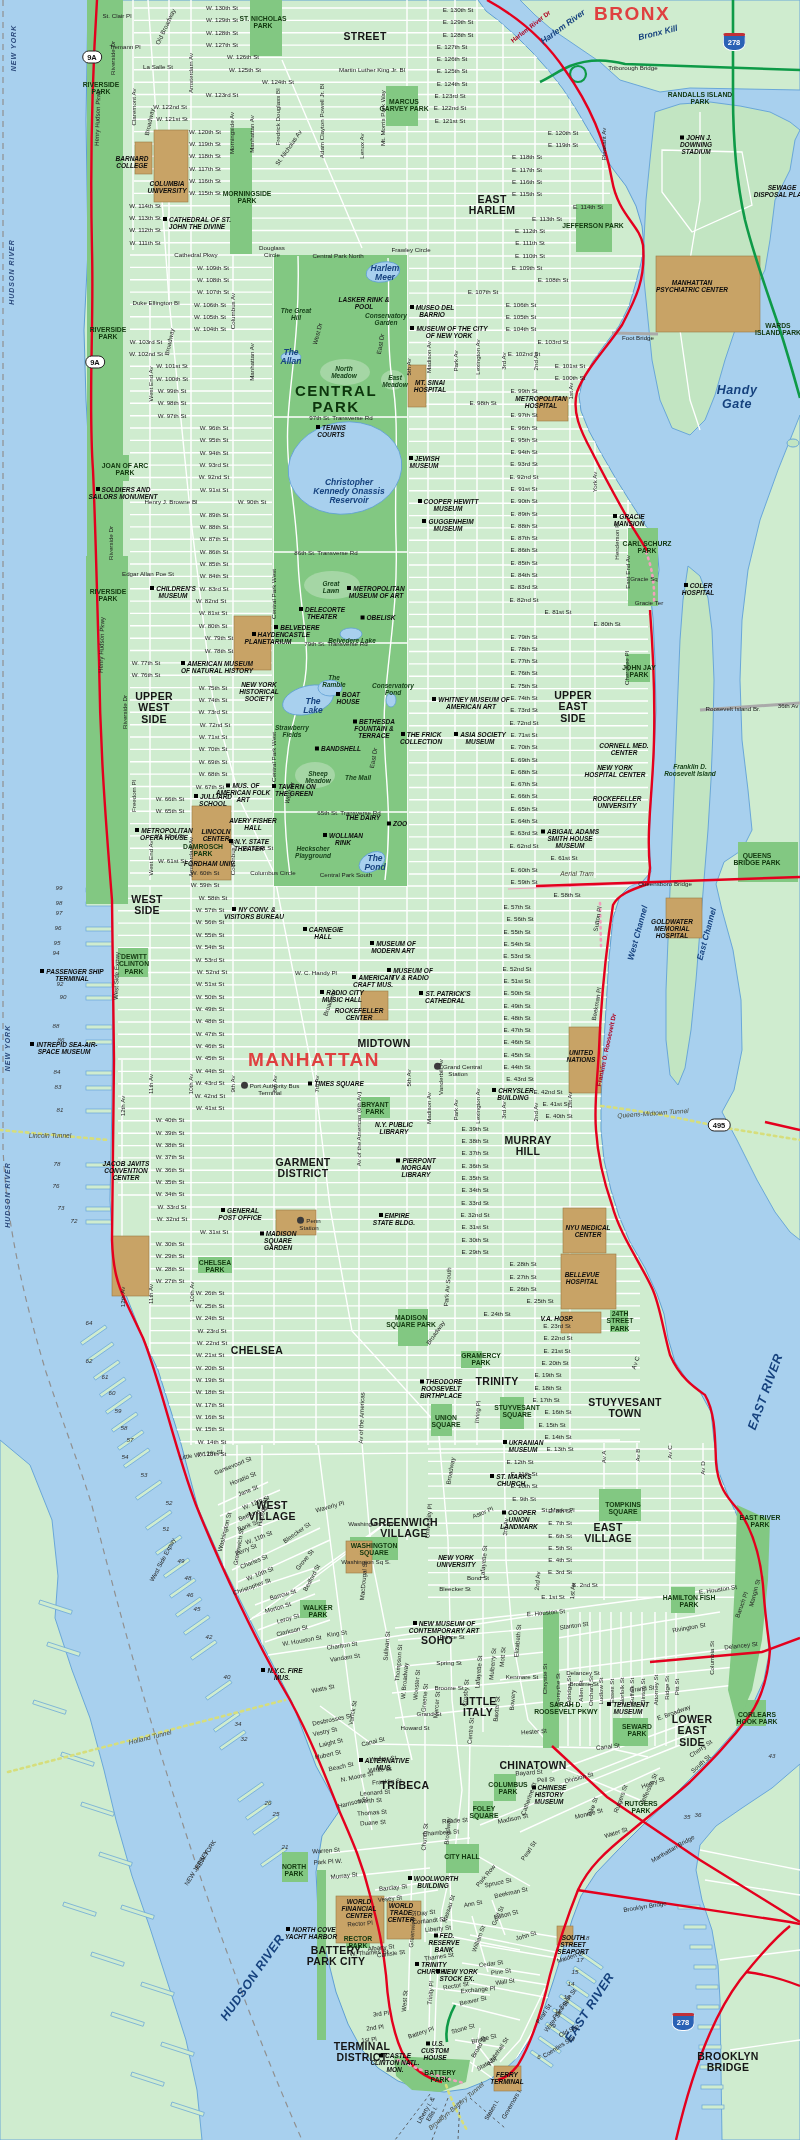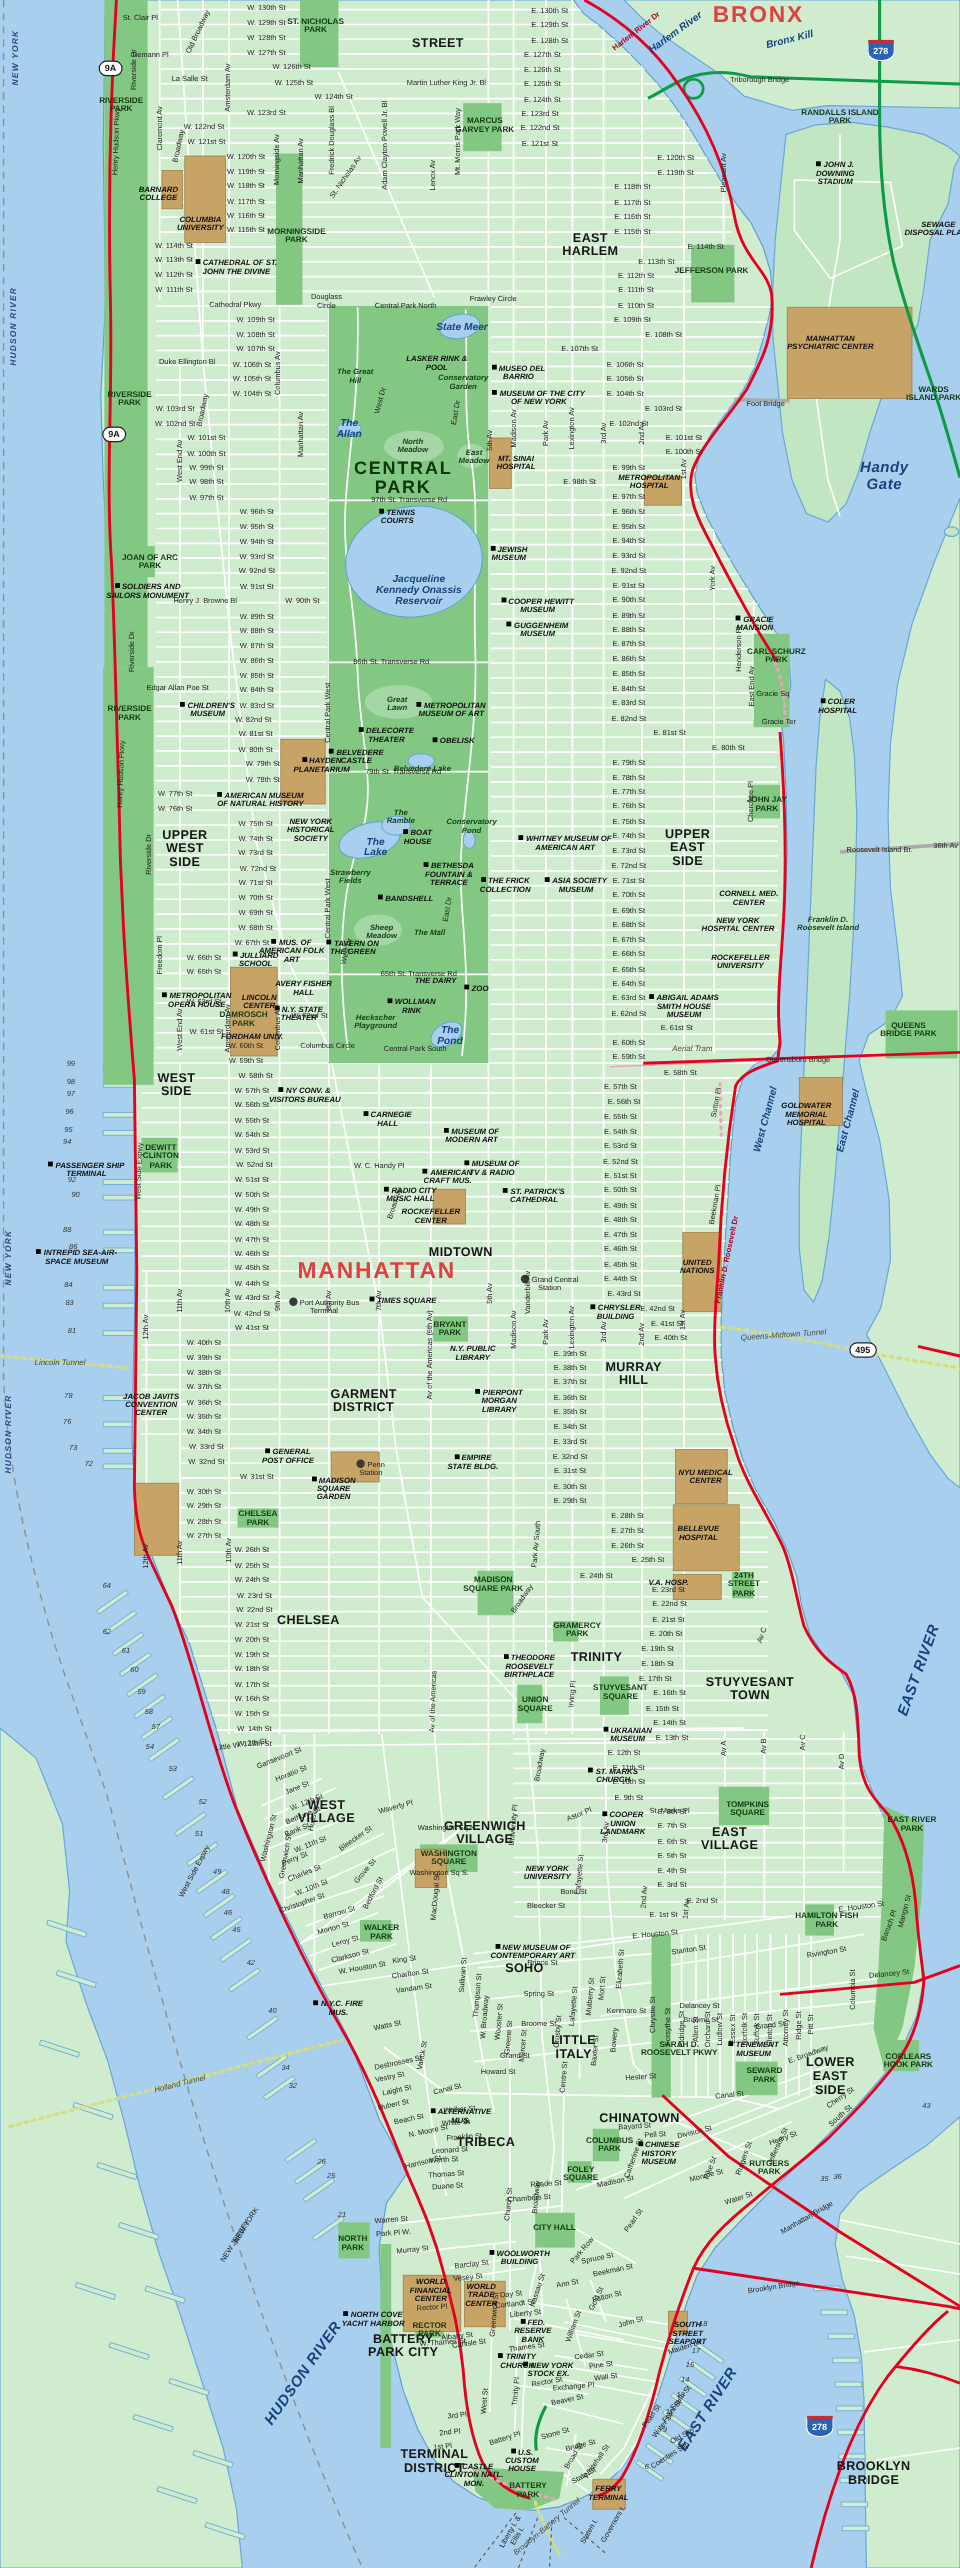--- a/index.html
+++ b/index.html
@@ -603,29 +603,29 @@
       <div class="lbl c-pk wrapped" style="left: 462px; top: 1857px; width: 36px;">CITY HALL</div>
       <div class="lbl c-pk wrapped" style="left: 440px; top: 2076px; width: 50px;">BATTERY PARK</div>
       <div class="lbl c-pk wrapped" style="left: 358px; top: 1942px; width: 46px;">RECTOR PARK</div>
       <div class="lbl c-pk wrapped" style="left: 294px; top: 1870px; width: 40px;">NORTH PARK</div>
       <div class="lbl c-pk wrapped" style="left: 318px; top: 1611px; width: 42px;">WALKER PARK</div>
       <div class="lbl c-pk wrapped" style="left: 620px; top: 1321px; width: 42px;">24TH STREET PARK</div>
       <div class="lbl c-lm wrapped" style="left: 782px; top: 191px; width: 60px;">SEWAGE DISPOSAL PLANT</div>
       <div class="lbl c-lm wrapped" style="left: 692px; top: 286px; width: 78px;">MANHATTAN PSYCHIATRIC CENTER</div>
       <div class="lbl c-sm" style="left: 338px; top: 256px;">Central Park North</div>
       <div class="lbl c-sm" style="left: 346px; top: 875px;">Central Park South</div>
-      <div class="lbl c-wm wrapped" style="left: 385px; top: 273px; width: 46px;">State Meer</div>
+      <div class="lbl c-wm wrapped" style="left: 385px; top: 273px; width: 46px;">Harlem Meer</div>
       <div class="lbl c-lm wrapped" style="left: 364px; top: 303px; width: 62px;">LASKER RINK &amp; POOL</div>
       <div class="lbl c-it wrapped" style="left: 386px; top: 319px; width: 64px;">Conservatory Garden</div>
       <div class="lbl c-it wrapped" style="left: 296px; top: 314px; width: 38px;">The Great Hill</div>
       <div class="lbl c-wm wrapped" style="left: 291px; top: 357px; width: 32px;">The Allan</div>
       <div class="lbl c-it wrapped" style="left: 344px; top: 372px; width: 42px;">North Meadow</div>
       <div class="lbl c-it wrapped" style="left: 395px; top: 381px; width: 36px;">East Meadow</div>
       <div class="lbl c-lm wrapped" style="left: 331px; top: 431px; width: 46px;"><span class="mk"></span>TENNIS COURTS</div>
-      <div class="lbl c-wm wrapped" style="left: 349px; top: 492px; width: 76px;">Jacqueline Kennedy Onassis Reservoir</div>
+      <div class="lbl c-wm wrapped" style="left: 349px; top: 492px; width: 76px;">Christopher Kennedy Onassis Reservoir</div>
       <div class="lbl c-it wrapped" style="left: 331px; top: 587px; width: 34px;">Great Lawn</div>
       <div class="lbl c-lm wrapped" style="left: 322px; top: 613px; width: 60px;"><span class="mk"></span>DELECORTE THEATER</div>
       <div class="lbl c-lm wrapped" style="left: 297px; top: 631px; width: 58px;"><span class="mk"></span>BELVEDERE CASTLE</div>
       <div class="lbl c-lm" style="left: 378px; top: 618px;"><span class="mk"></span>OBELISK</div>
       <div class="lbl c-it wrapped" style="left: 352px; top: 641px; width: 48px;">Belvedere Lake</div>
       <div class="lbl c-it wrapped" style="left: 334px; top: 681px; width: 34px;">The Ramble</div>
       <div class="lbl c-wm wrapped" style="left: 313px; top: 706px; width: 30px;">The Lake</div>
       <div class="lbl c-lm wrapped" style="left: 348px; top: 698px; width: 40px;"><span class="mk"></span>BOAT HOUSE</div>
       <div class="lbl c-it wrapped" style="left: 393px; top: 689px; width: 58px;">Conservatory Pond</div>
       <div class="lbl c-lm wrapped" style="left: 374px; top: 729px; width: 62px;"><span class="mk"></span>BETHESDA FOUNTAIN &amp; TERRACE</div>

